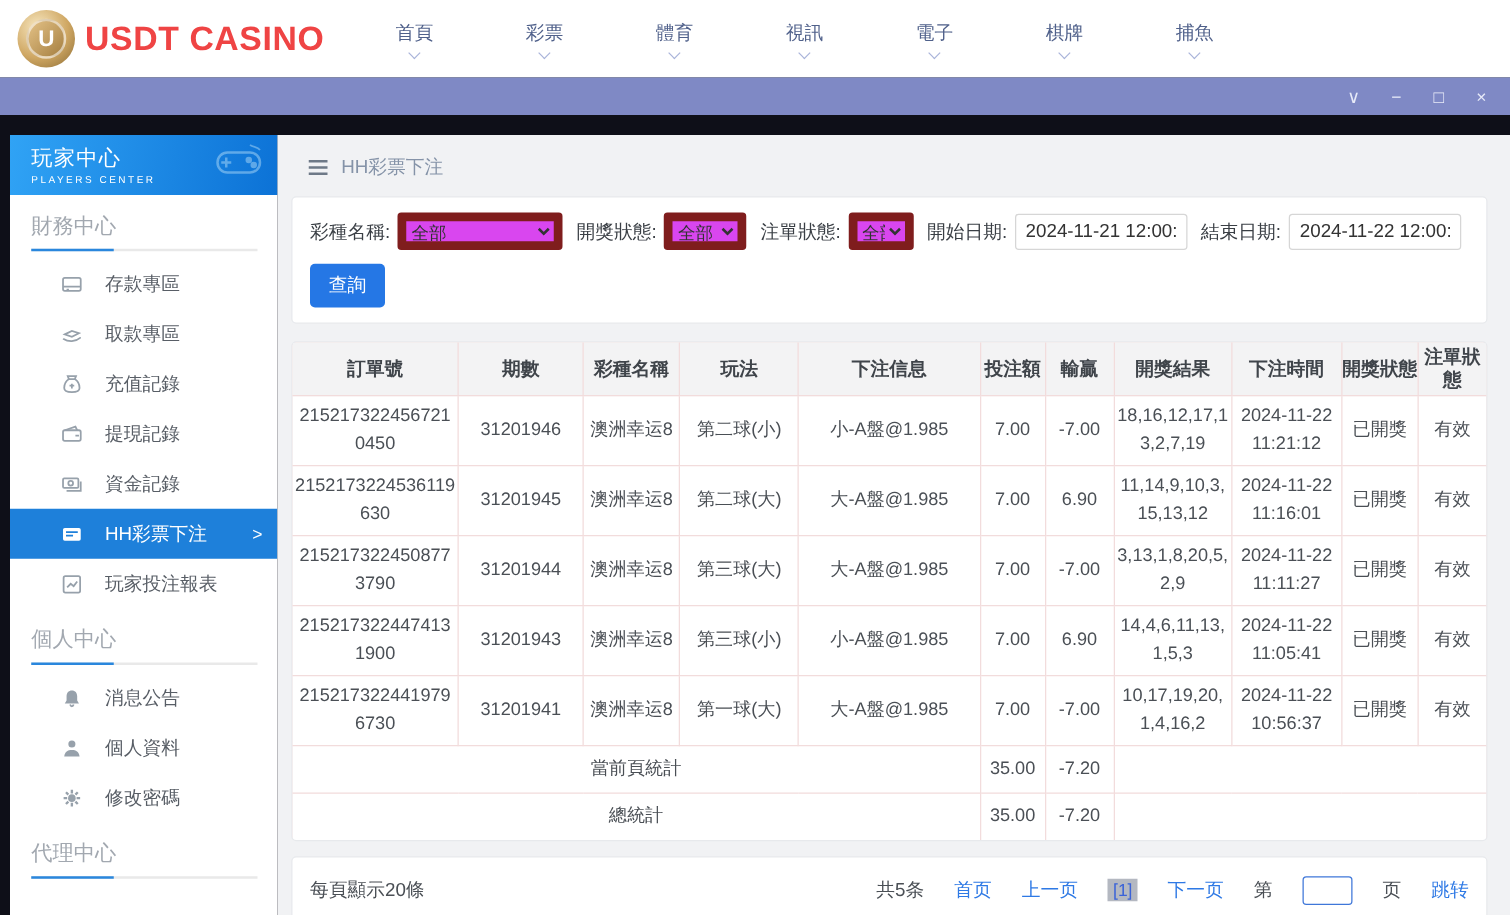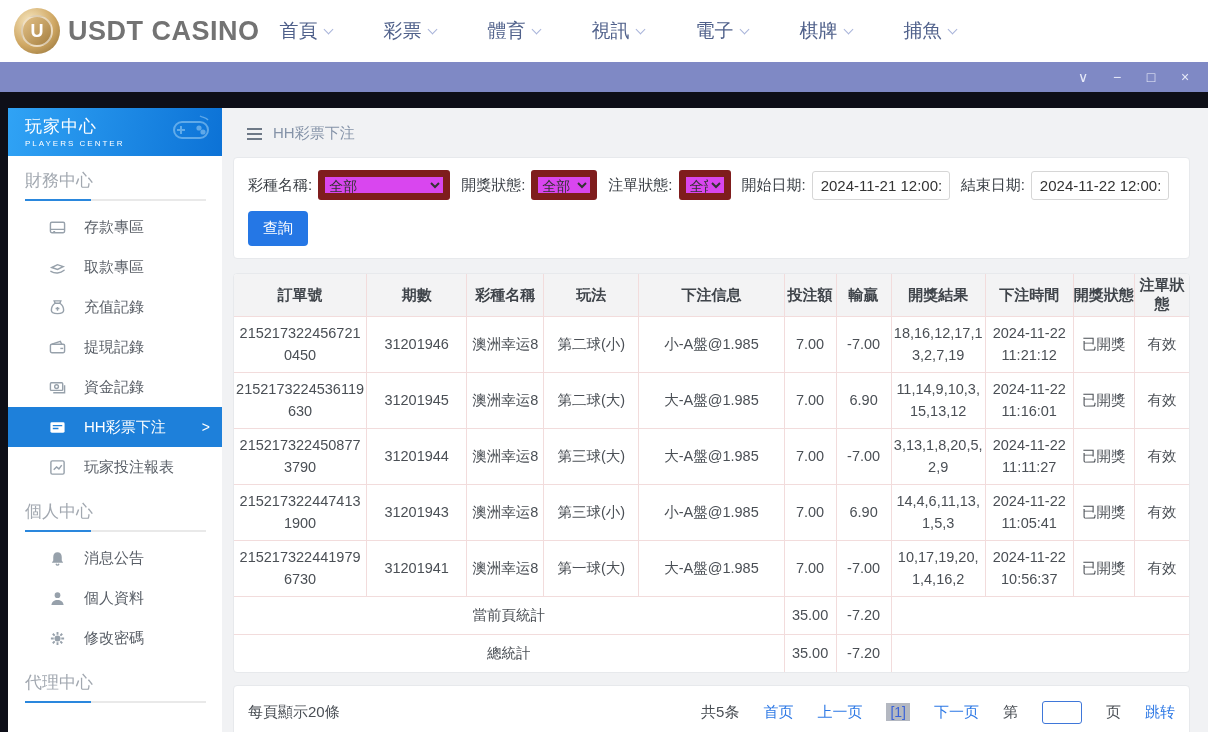--- a/index.html
+++ b/index.html
@@ -13,24 +13,24 @@
   .topbar { height:62px; background:#ffffff; display:flex; align-items:center; }
   .logo { display:flex; align-items:center; gap:8px; padding-left:14px; min-width:252px; }
   .coin { width:46px; height:46px; border-radius:50%;
     background:radial-gradient(circle at 35% 30%, #f7e7c0, #cfa763 55%, #8a6a33);
     display:flex; align-items:center; justify-content:center; }
   .coin-inner { width:32px; height:32px; border-radius:50%;
     background:linear-gradient(135deg,#e3c186,#a57f41);
     border:2px solid rgba(255,255,255,.55);
     color:#fff; font-weight:bold; font-size:18px;
     display:flex; align-items:center; justify-content:center; }
-  .logo-text { font-size:27px; font-weight:bold; color:#737373; letter-spacing:.5px; }
+  .logo-text { font-size:27px; font-weight:bold; color:#ef4444; letter-spacing:.5px; }
   .nav-menu { display:flex; list-style:none; margin:0 0 0 20px; padding:0; }
-  .nav-item { width:104px; display:flex; align-items:center; justify-content:flex-start; gap:7px;
-    color:#50618b; font-size:19px; cursor:pointer; }
+  .nav-item { width:104px; display:flex; align-items:center; justify-content:flex-end; gap:7px;
+    color:#50618b; font-size:15px; cursor:pointer;flex-direction:column; }
   .chev { width:7px; height:7px; border-right:1.7px solid #a9b4da; border-bottom:1.7px solid #a9b4da;
     transform:rotate(45deg); margin-top:-4px; }
   
   .winbar { height:30px; background:#7f89c5; display:flex; align-items:center;
     justify-content:flex-end; gap:20px; padding-right:16px; }
   .winbtn { color:#e7eaf8; font-size:14px; line-height:1; cursor:pointer; width:14px; text-align:center; }
   
   .content { display:flex; height:640px; padding-top:16px; background:transparent; }
   .sidebar { width:214px; margin-left:8px; background:#ffffff; overflow:hidden; flex:none; }
   .side-header { height:48px; background:linear-gradient(100deg,#30a3f5 0%, #0c72d6 100%);

